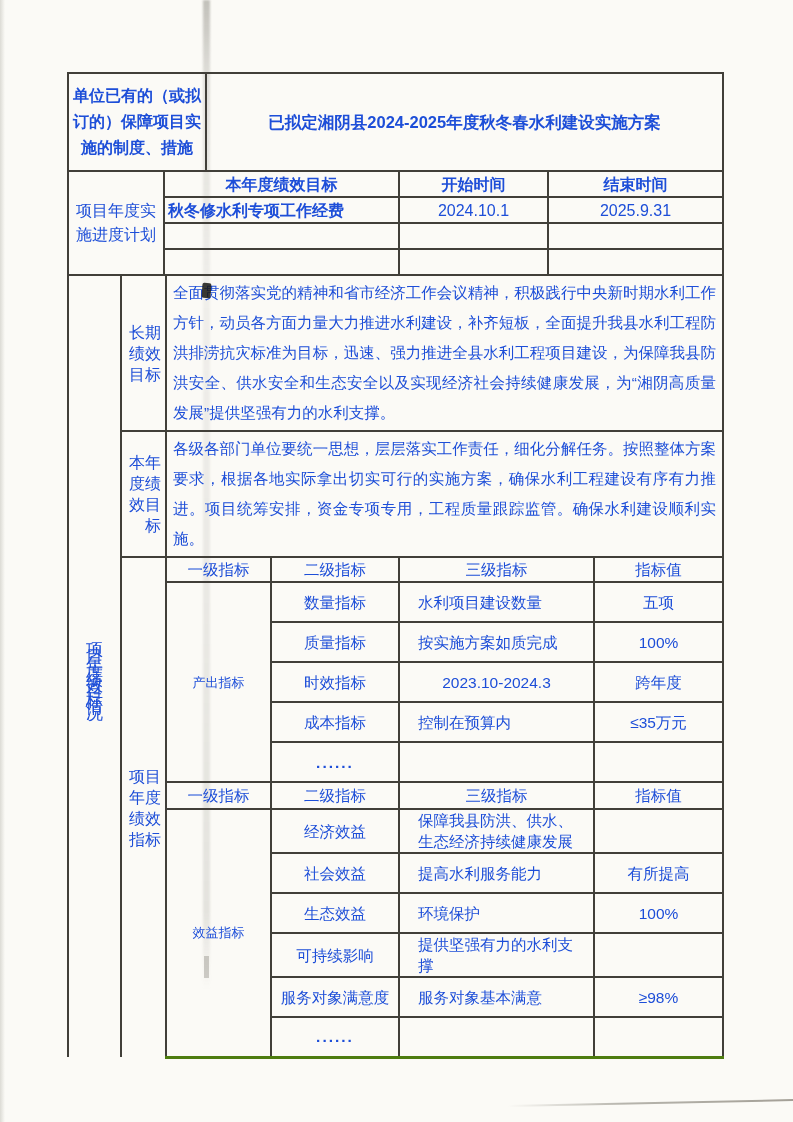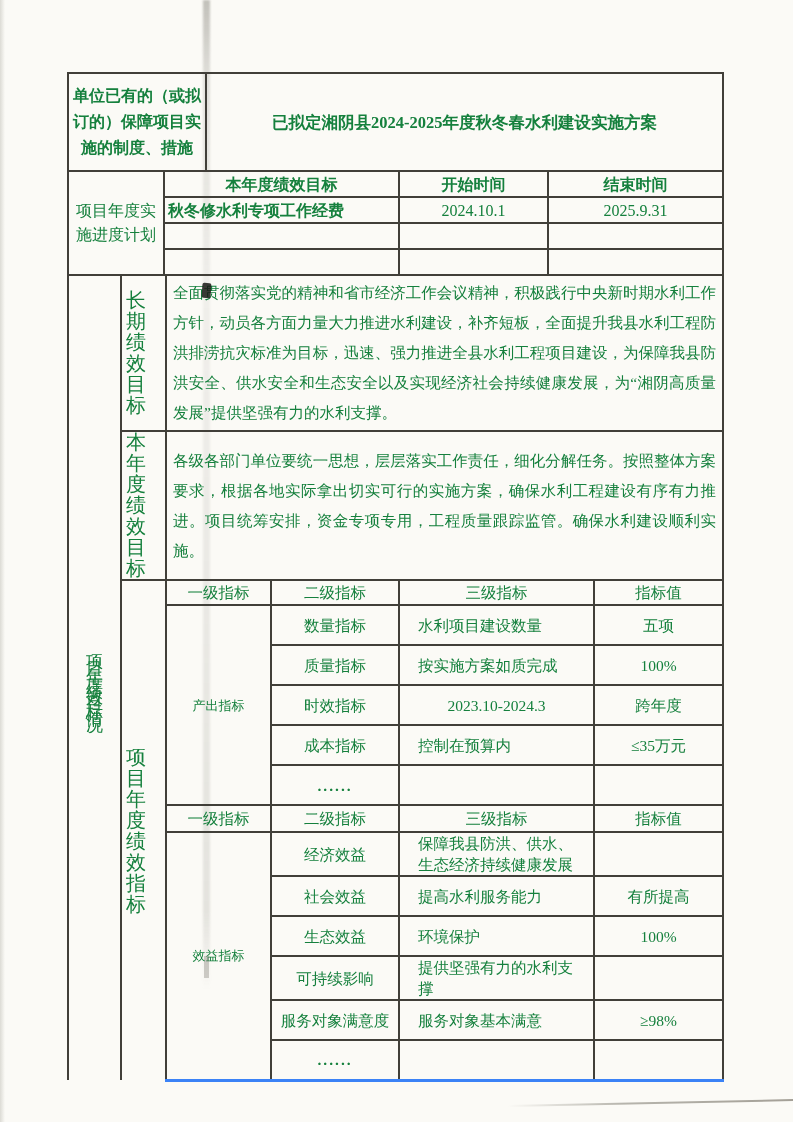--- a/index.html
+++ b/index.html
@@ -1,20 +1,20 @@
 <!DOCTYPE html>
 <html><head>
 <meta charset="utf-8">
 <style>
   html,body{margin:0;padding:0;background:#ffffff;}
   .paper{
     position:relative;width:793px;height:1122px;overflow:hidden;
     background:#fbfaf6;
-    font-family:Liberation Serif, serif;
-    color:#15803d;
+    font-family:Liberation Sans, sans-serif;
+    color:#1d4ed8;
   }
   .doc{position:absolute;left:67px;top:72px;width:655px;}
   table{border-collapse:collapse;table-layout:fixed;width:655px;}
   td{border:2px solid #413f39;vertical-align:middle;overflow:hidden;
      font-size:15.5px;line-height:21px;}
   
   #t1 td{height:96px;}
   .t1-label{font-size:16px;line-height:26px;text-align:center;padding:0 2px;font-weight:600;}
   .t1-content{font-size:16.5px;text-align:center;font-weight:600;padding:0 14px;}
   
@@ -28,31 +28,31 @@
   #t3{margin-top:-2px;}
   #r-long{height:108px;}
   #r-annual{height:80px;}
   #head-a{height:23px;}
   .tr-bh{height:27px;}
   .ind-row{height:40px;}
   .ind-row.tall{height:42px;}
   .side{text-align:center;}
   .vtext{writing-mode:vertical-rl;text-orientation:upright;letter-spacing:7px;
          font-size:17px;line-height:17px;display:inline-block;}
-  .sub{font-size:20px;line-height:21px;text-align:left;padding:0 4px;}
+  .sub{font-size:16px;line-height:21px;text-align:right;padding:0 4px;}
   .par{text-align:justify;padding:2px 6px;font-size:15.5px;line-height:30px;}
   .ind-h{text-align:center;font-size:15.5px;margin-left:28px;}
   .group{text-align:center;font-size:13px;}
   .l2{text-align:center;font-size:15.5px;padding:0 2px;}
   .l3{padding:0 18px;font-size:15.5px;}
   .l3.center{text-align:center;}
   .val{text-align:center;font-size:15.5px;}
   .dots{letter-spacing:2px;font-weight:700;}
   .no-bottom{border-bottom:none;}
-  .thick{border-bottom:3px solid #3b82f6;}
+  .thick{border-bottom:3px solid #4d7c0f;}
   
   .artifact{position:absolute;pointer-events:none;}
   .edge-left{left:0;top:0;width:5px;height:1122px;
     background:linear-gradient(to right,#dcdbd5,rgba(220,219,213,0));}
   .streak{left:203px;top:0;width:7px;height:990px;filter:blur(1px);
     background:linear-gradient(to bottom,
       rgba(148,146,138,.55),rgba(148,146,138,.25) 8%,
       rgba(148,146,138,.10) 30%,rgba(148,146,138,.16) 62%,
       rgba(148,146,138,.22) 92%,rgba(148,146,138,0));}
   .blob{left:202px;top:283px;width:9px;height:15px;background:#181814;

